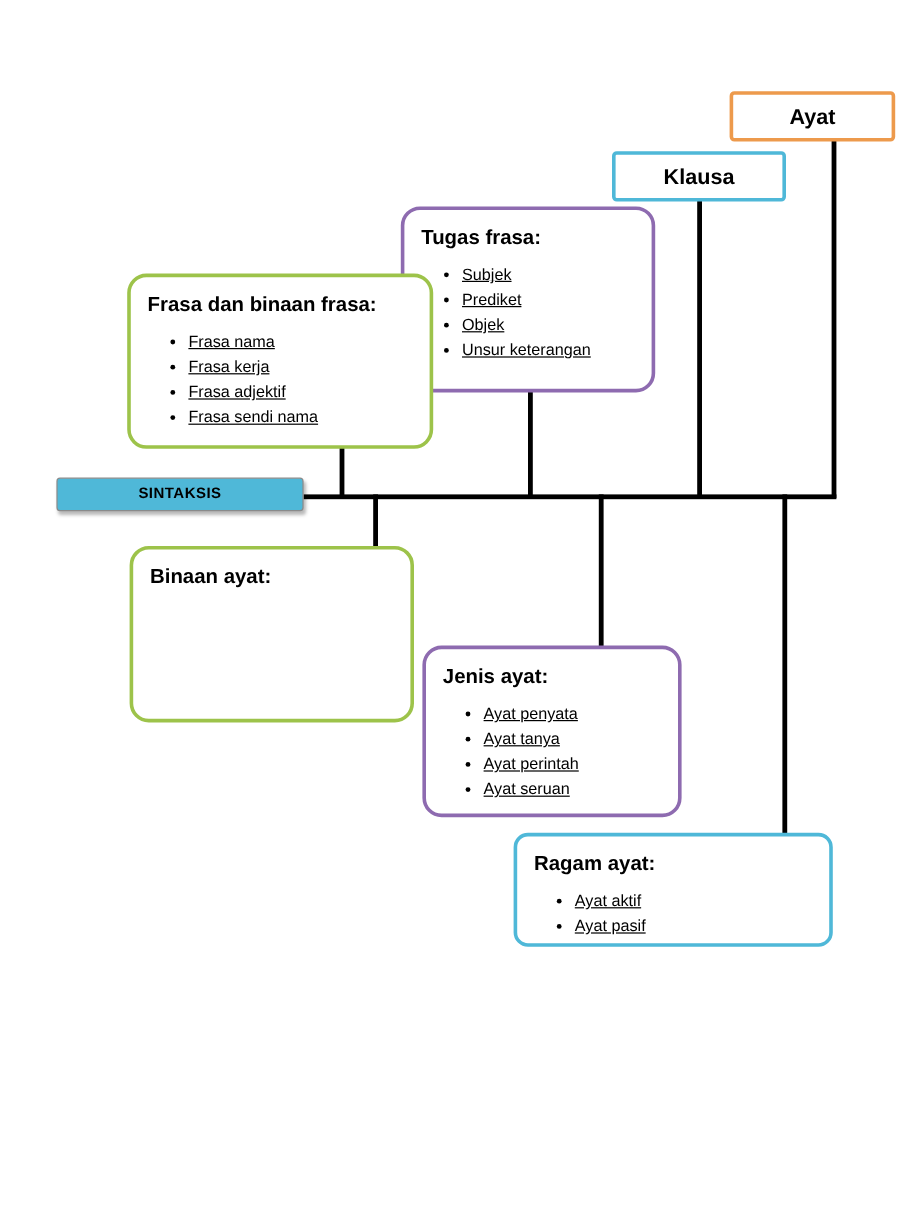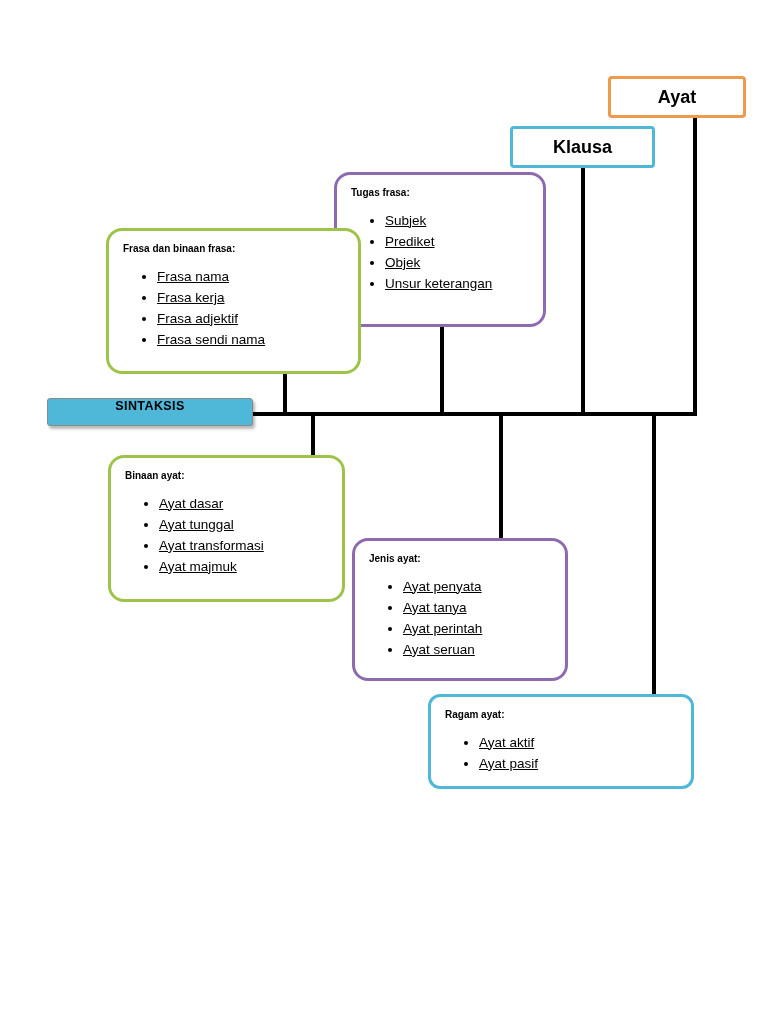--- a/index.html
+++ b/index.html
@@ -26,21 +26,21 @@
   }
   .node {
     position: absolute;
     box-sizing: border-box;
     background: #ffffff;
     border-radius: 12px;
     border-style: solid;
   }
   .node-title {
     font-weight: bold;
-    font-size: 10px;
+    font-size: 17px;
     color: #000000;
     line-height: 1.25;
   }
   .node ul {
     margin: 10px 0 0 0;
     padding-left: 34px;
     list-style: disc;
     text-decoration: underline;
   }
   .node li {
@@ -92,21 +92,21 @@
     border-radius: 16px;
   }
 
   
   #node-sintaksis {
     left: 47px; top: 398px;
     width: 206px; height: 28px;
     background: #4FB8D8;
     border: 1px solid #8a8a8a;
     border-radius: 3px;
-    display: flex; align-items: flex-start; justify-content: center;
+    display: flex; align-items: center; justify-content: center;
     box-shadow: 2px 3px 3px rgba(0,0,0,0.28);
   }
   #node-sintaksis .node-title {
     font-size: 12.5px;
     letter-spacing: 0.4px;
   }
 
   
   #node-binaan-ayat {
     left: 108px; top: 455px;
@@ -180,26 +180,20 @@
     </div>
   </div>
 
   <div class="node" id="node-sintaksis">
     <div class="node-title">SINTAKSIS</div>
   </div>
 
   <div class="node" id="node-binaan-ayat">
     <div class="body">
       <div class="node-title">Binaan ayat:</div>
-      <ul>
-        <li>Ayat dasar</li>
-        <li>Ayat tunggal</li>
-        <li>Ayat transformasi</li>
-        <li>Ayat majmuk</li>
-      </ul>
     </div>
   </div>
 
   <div class="node" id="node-jenis-ayat">
     <div class="body">
       <div class="node-title">Jenis ayat:</div>
       <ul>
         <li>Ayat penyata</li>
         <li>Ayat tanya</li>
         <li>Ayat perintah</li>

